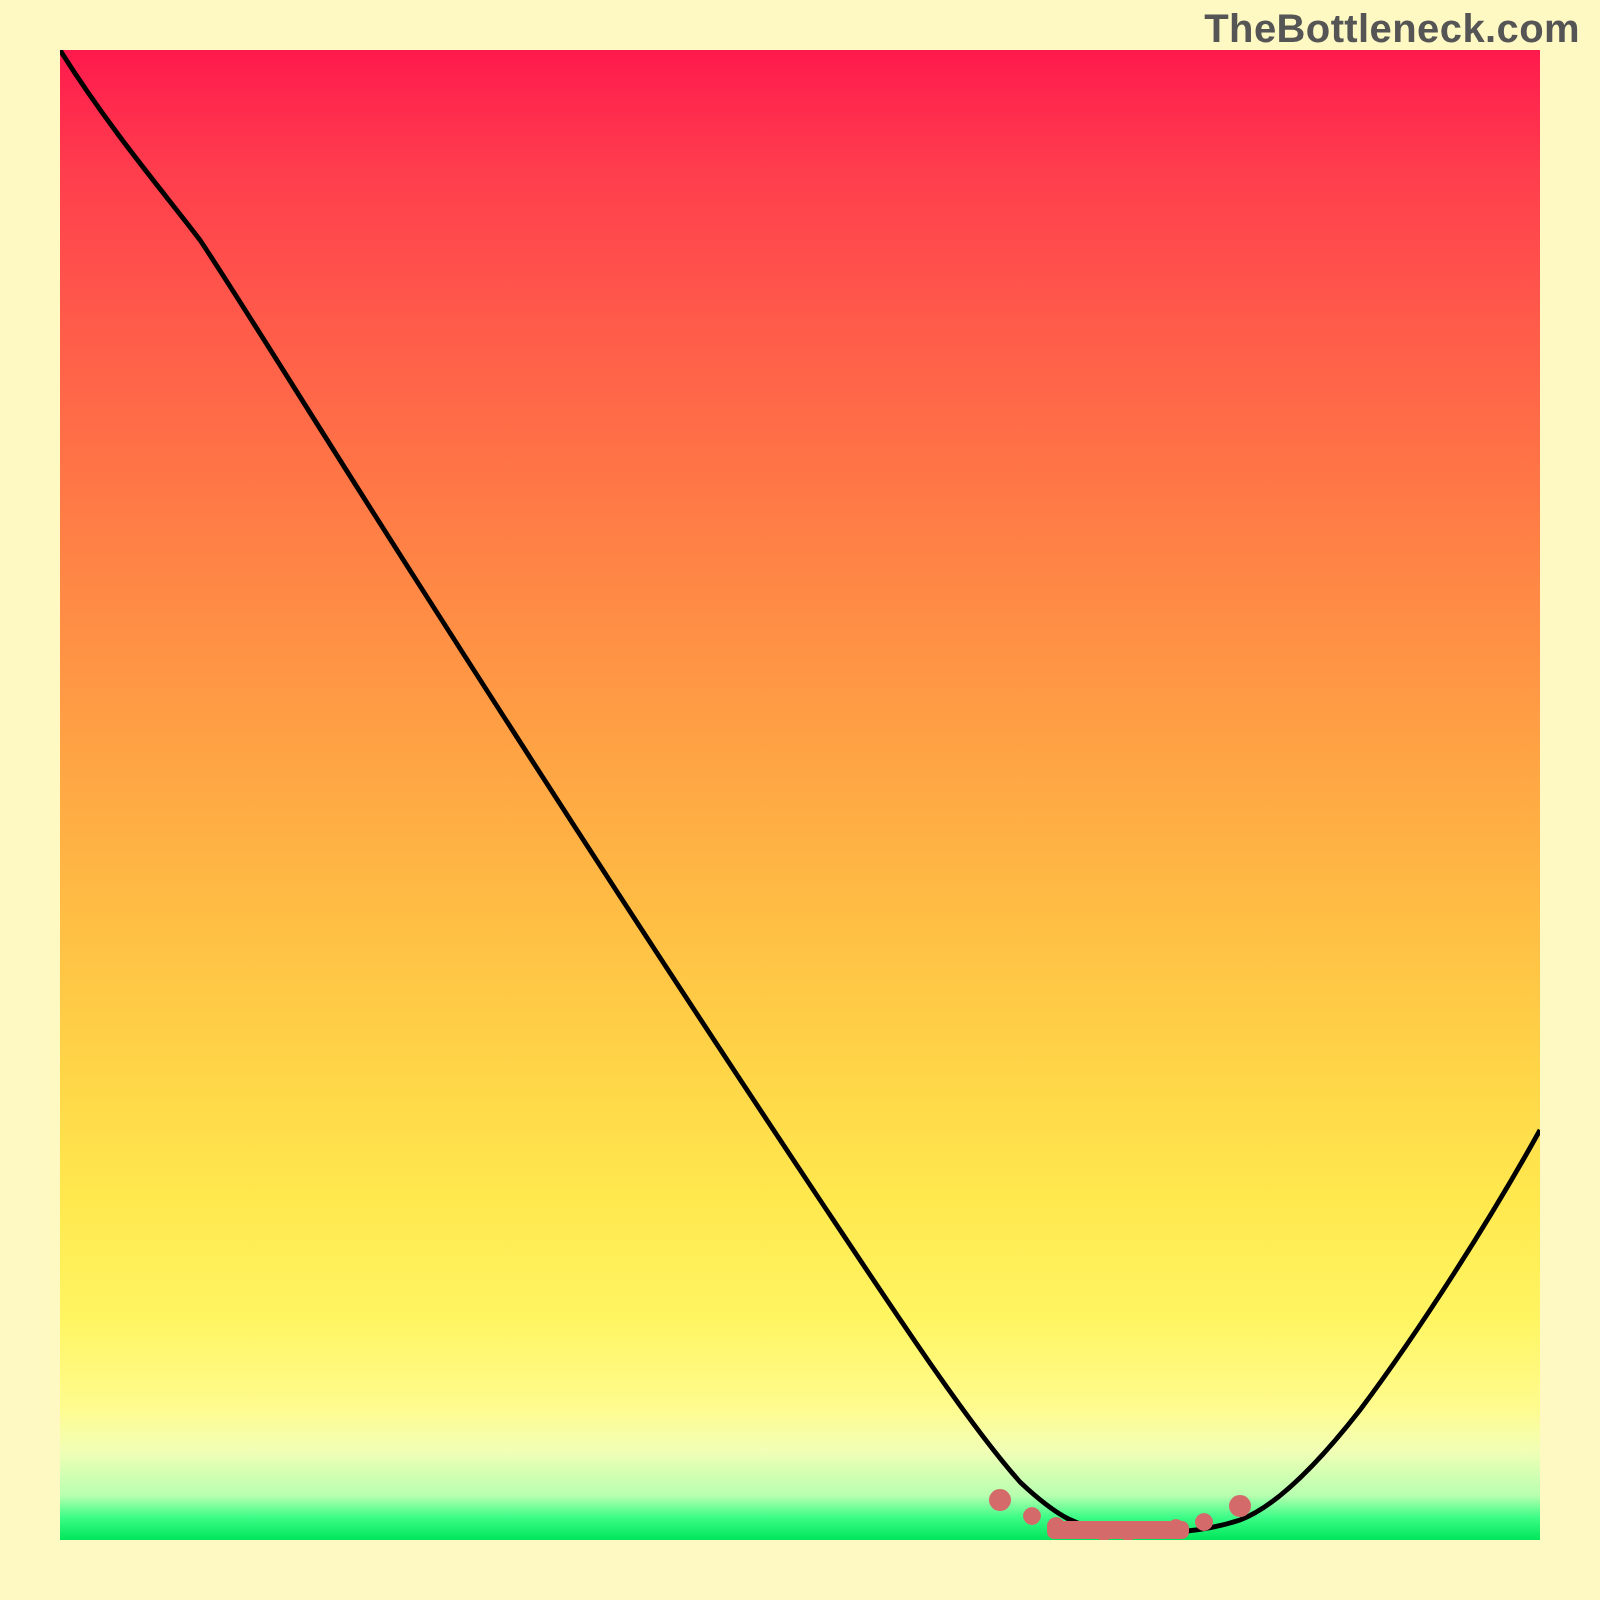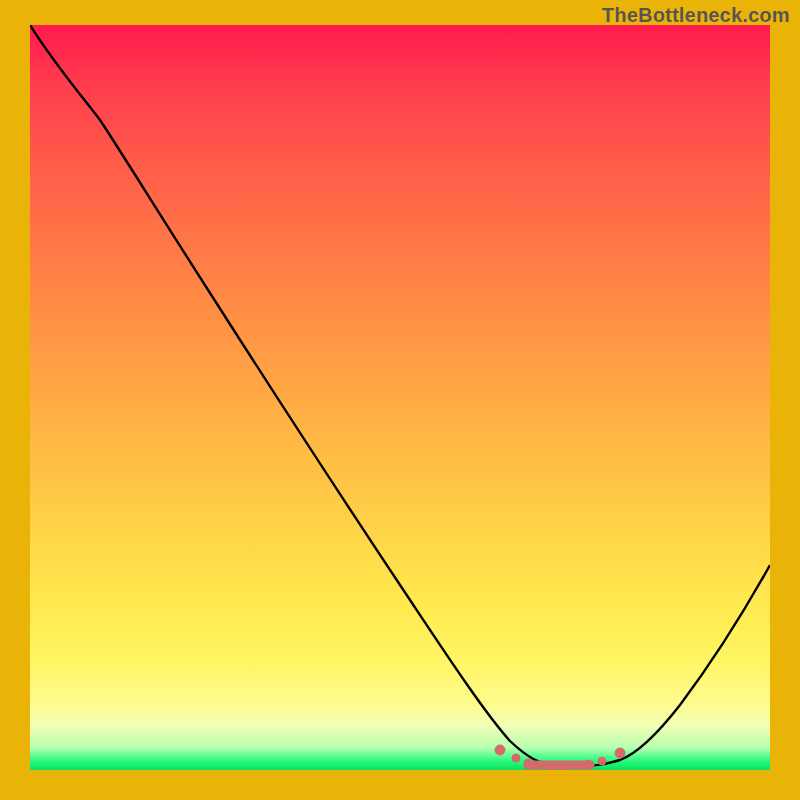--- a/index.html
+++ b/index.html
@@ -8,21 +8,21 @@
     background: #000;
     width: 800px;
     height: 800px;
     overflow: hidden;
     font-family: Arial, Helvetica, sans-serif;
   }
   .frame {
     position: relative;
     width: 800px;
     height: 800px;
-    background: #eab308;
+    background: #fef9c3;
   }
   .watermark {
     position: absolute;
     top: 4px;
     right: 10px;
     color: #555;
     font-size: 20px;
     font-weight: 600;
     letter-spacing: 0.2px;
     z-index: 3;

